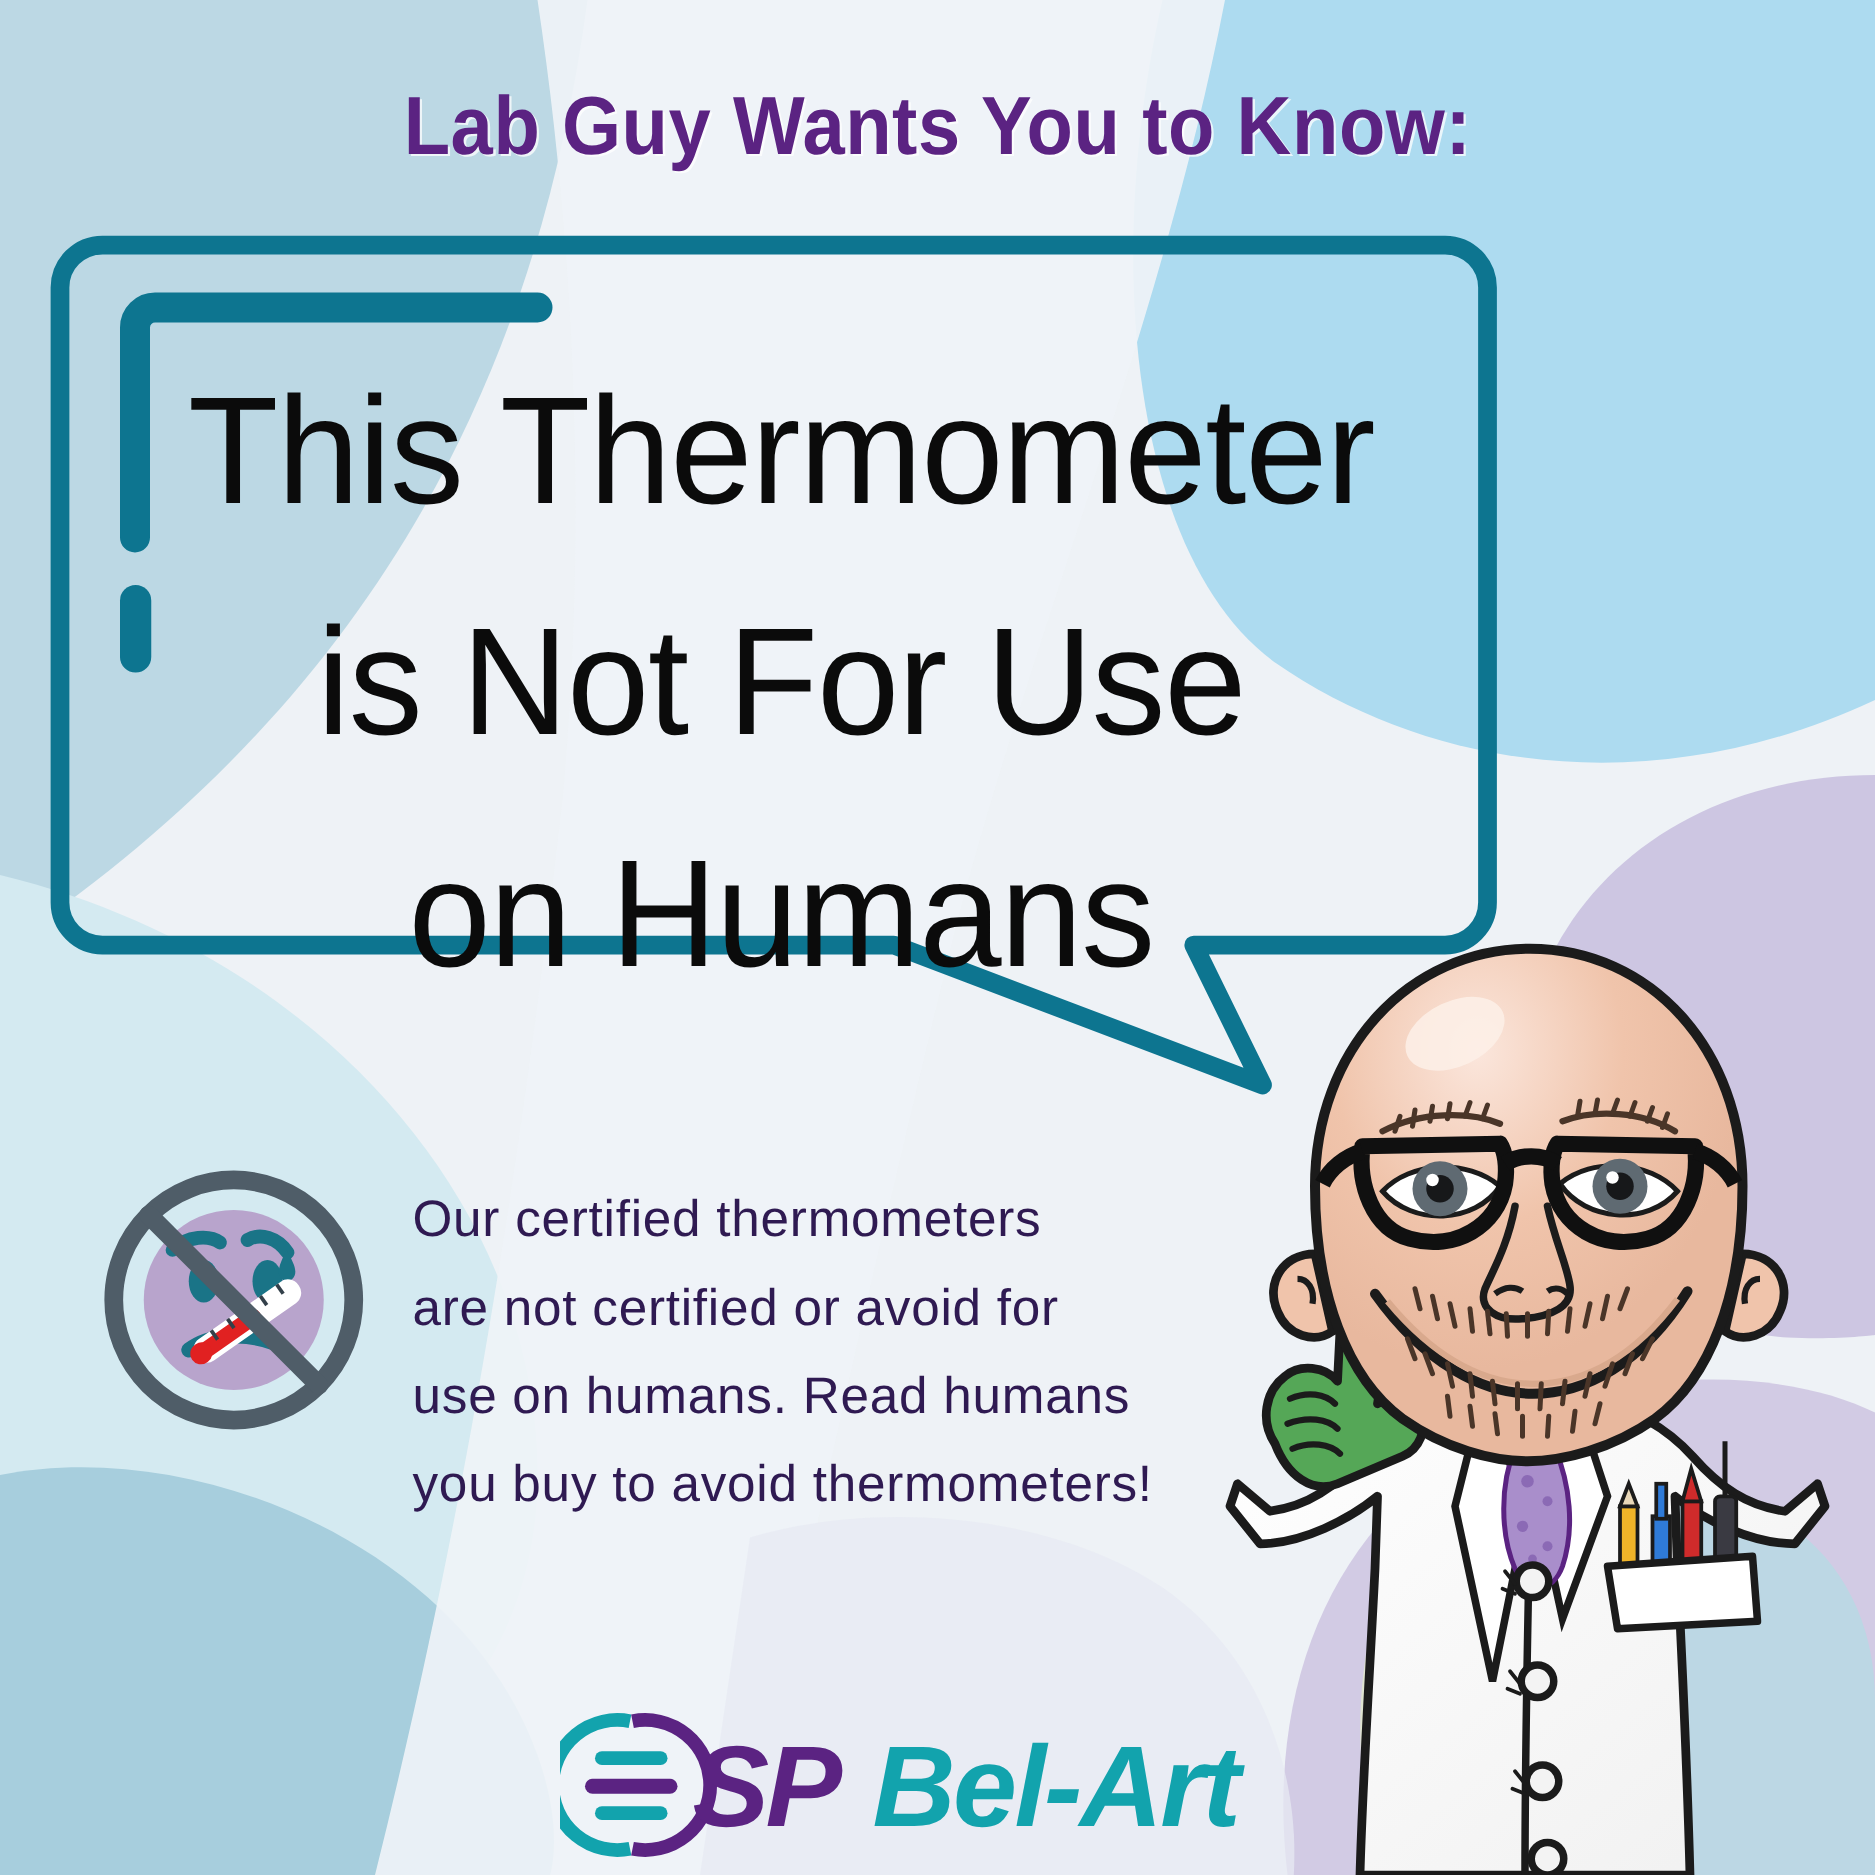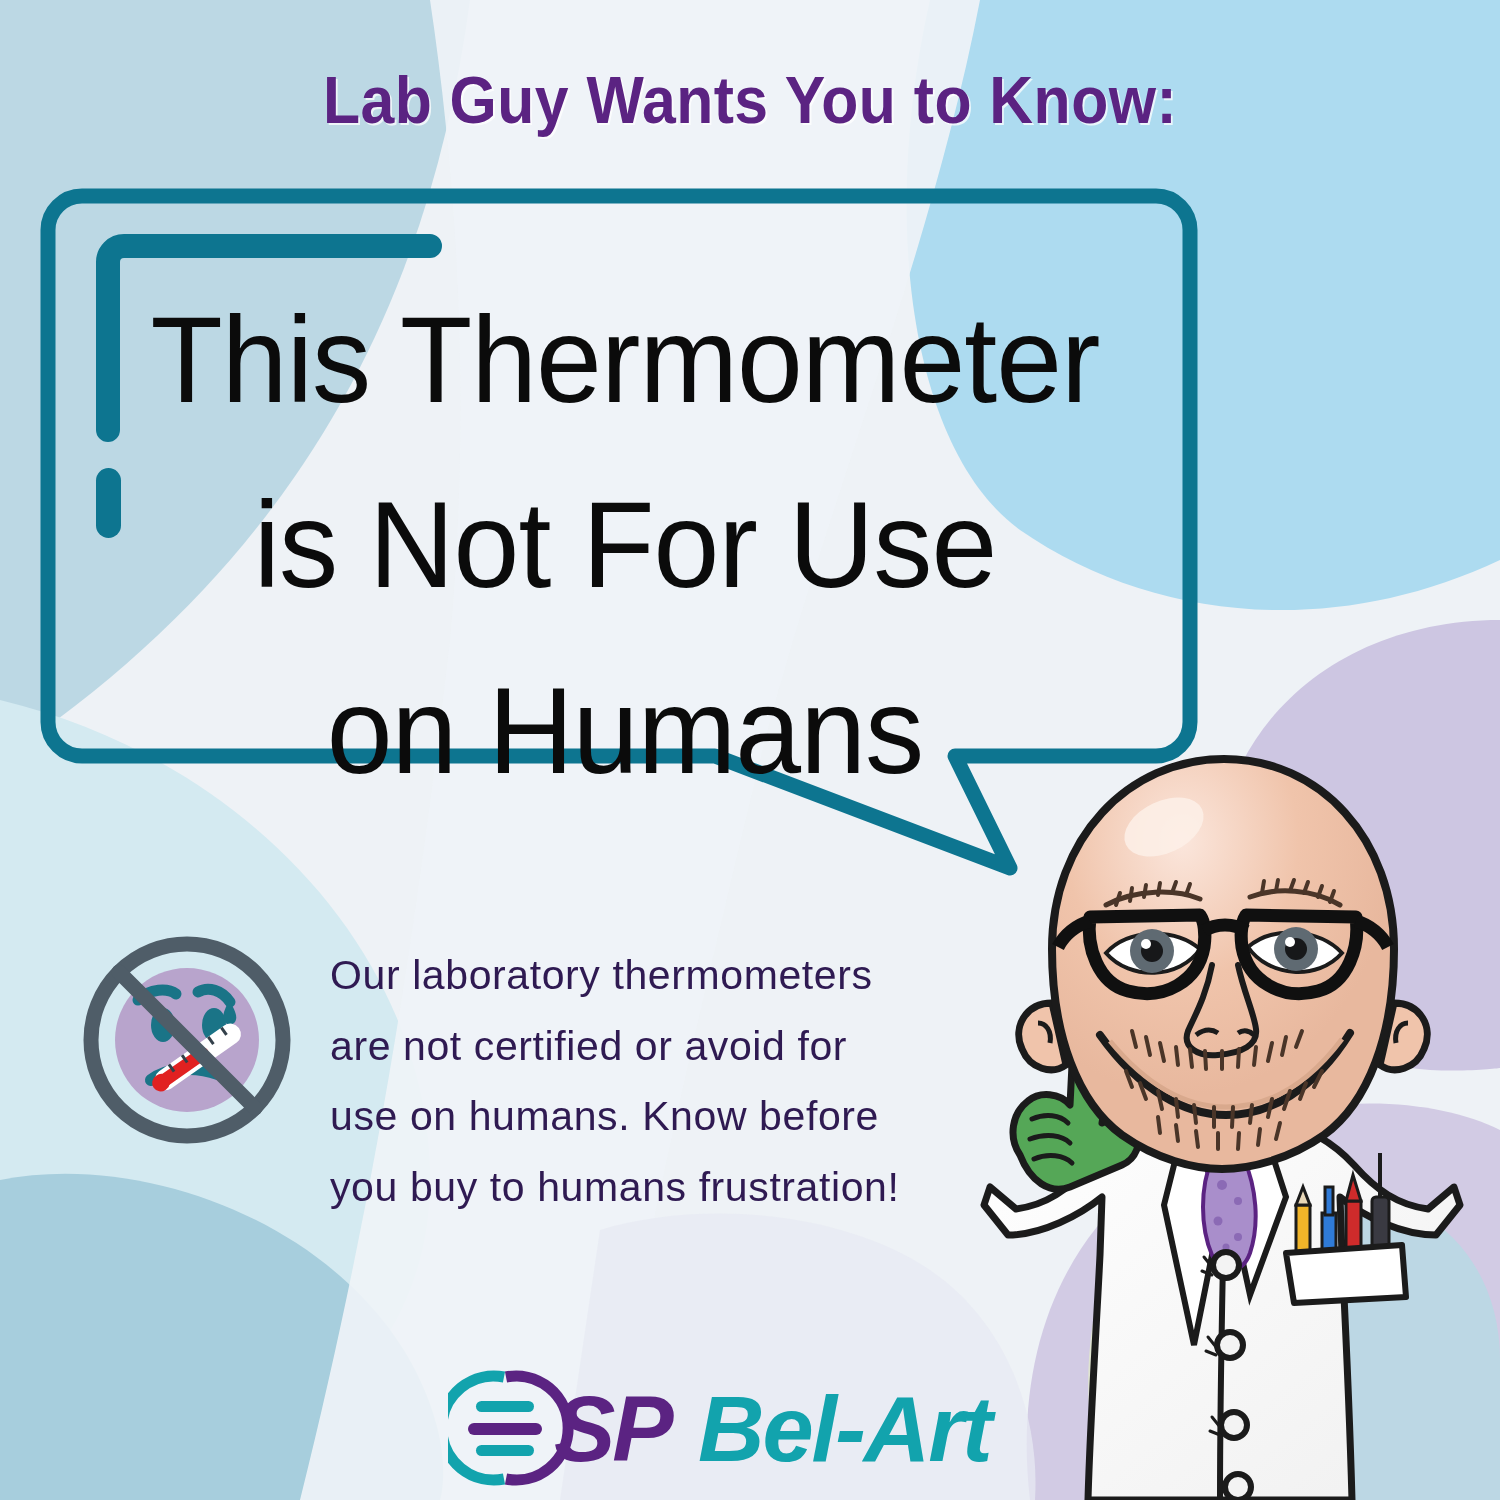--- a/index.html
+++ b/index.html
@@ -184,24 +184,24 @@
         <line x1="164" y1="124" x2="164" y2="133"></line>
       </g>
     </g>
 
     <circle cx="115" cy="112" r="96" fill="none" stroke="#4f5d68" stroke-width="15"></circle>
 
     <line x1="47" y1="44" x2="183" y2="180" stroke="#4f5d68" stroke-width="15" stroke-linecap="round"></line>
   </svg>
 
   <div class="body-copy">
-    <span class="ln">Our laboratory thermometers</span>
+    <span class="ln">Our certified thermometers</span>
     <span class="ln">are not certified or avoid for</span>
-    <span class="ln">use on humans. Know before</span>
-    <span class="ln">you buy to humans frustration!</span>
+    <span class="ln">use on humans. Read humans</span>
+    <span class="ln">you buy to avoid thermometers!</span>
   </div>
 
   <svg id="scientist" width="550" height="765" viewBox="0 0 550 765" xmlns="http://www.w3.org/2000/svg">
     <defs>
       <radialGradient id="headShine" cx="38%" cy="20%" r="62%">
         <stop offset="0%" stop-color="#fbe6dc"></stop>
         <stop offset="55%" stop-color="#f0c4ab"></stop>
         <stop offset="100%" stop-color="#e8b89e"></stop>
       </radialGradient>
       <linearGradient id="coatGrad" x1="0" y1="0" x2="1" y2="1">

